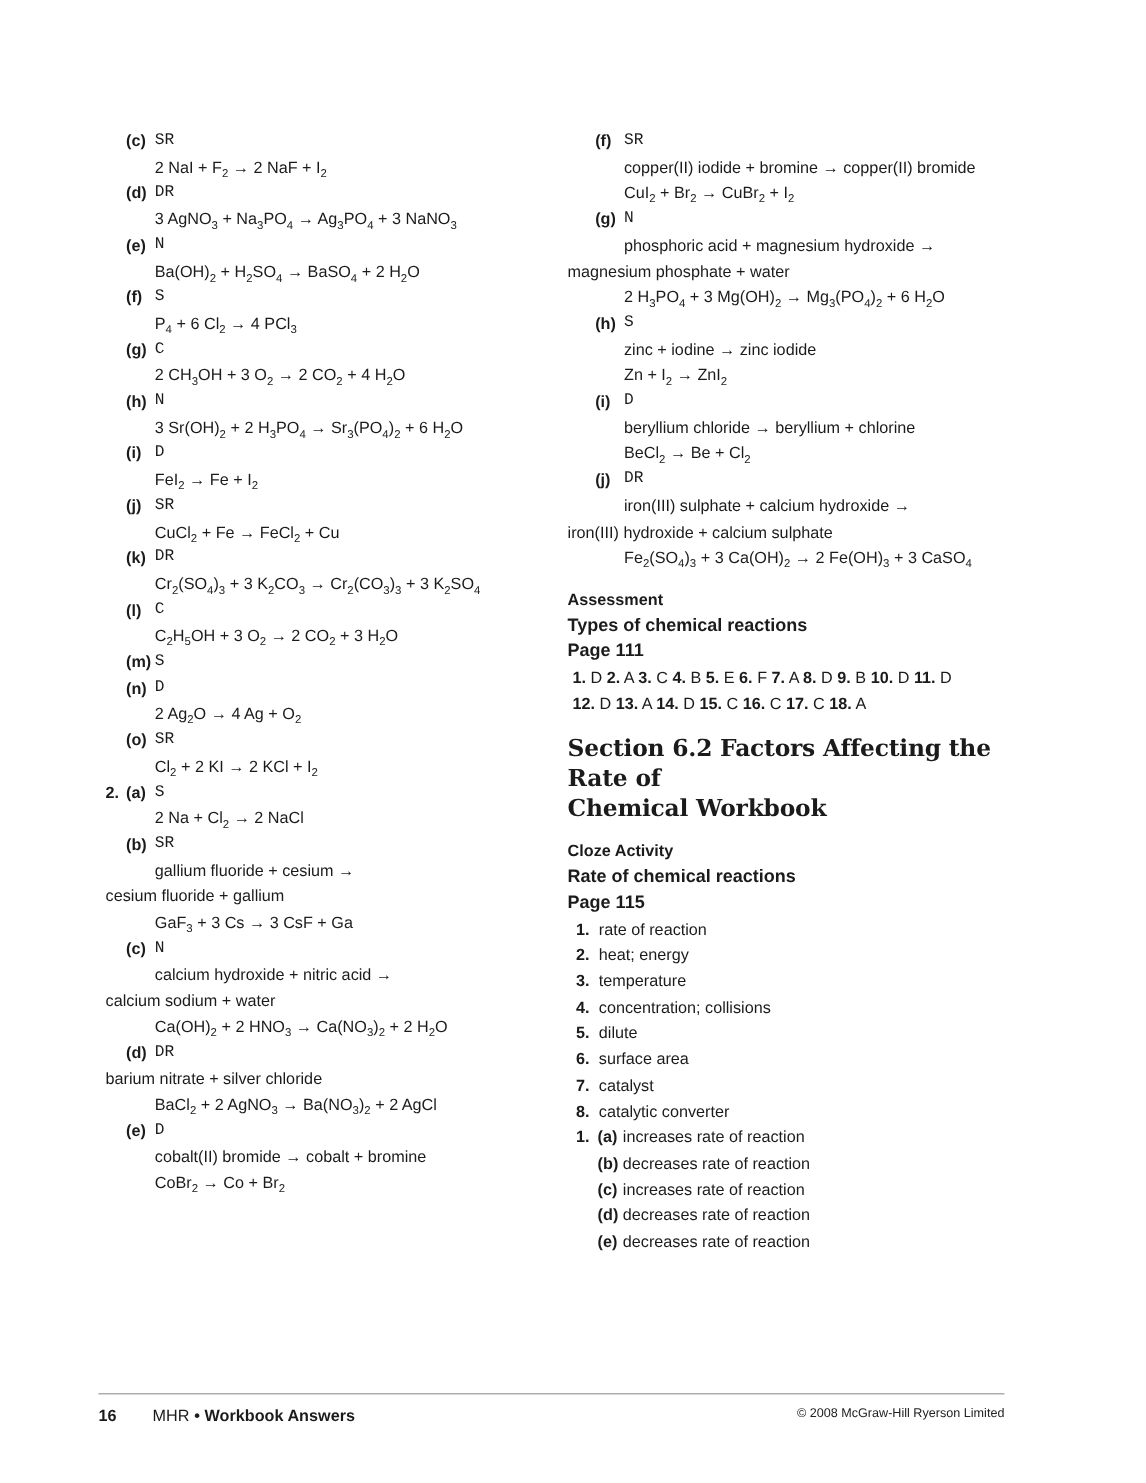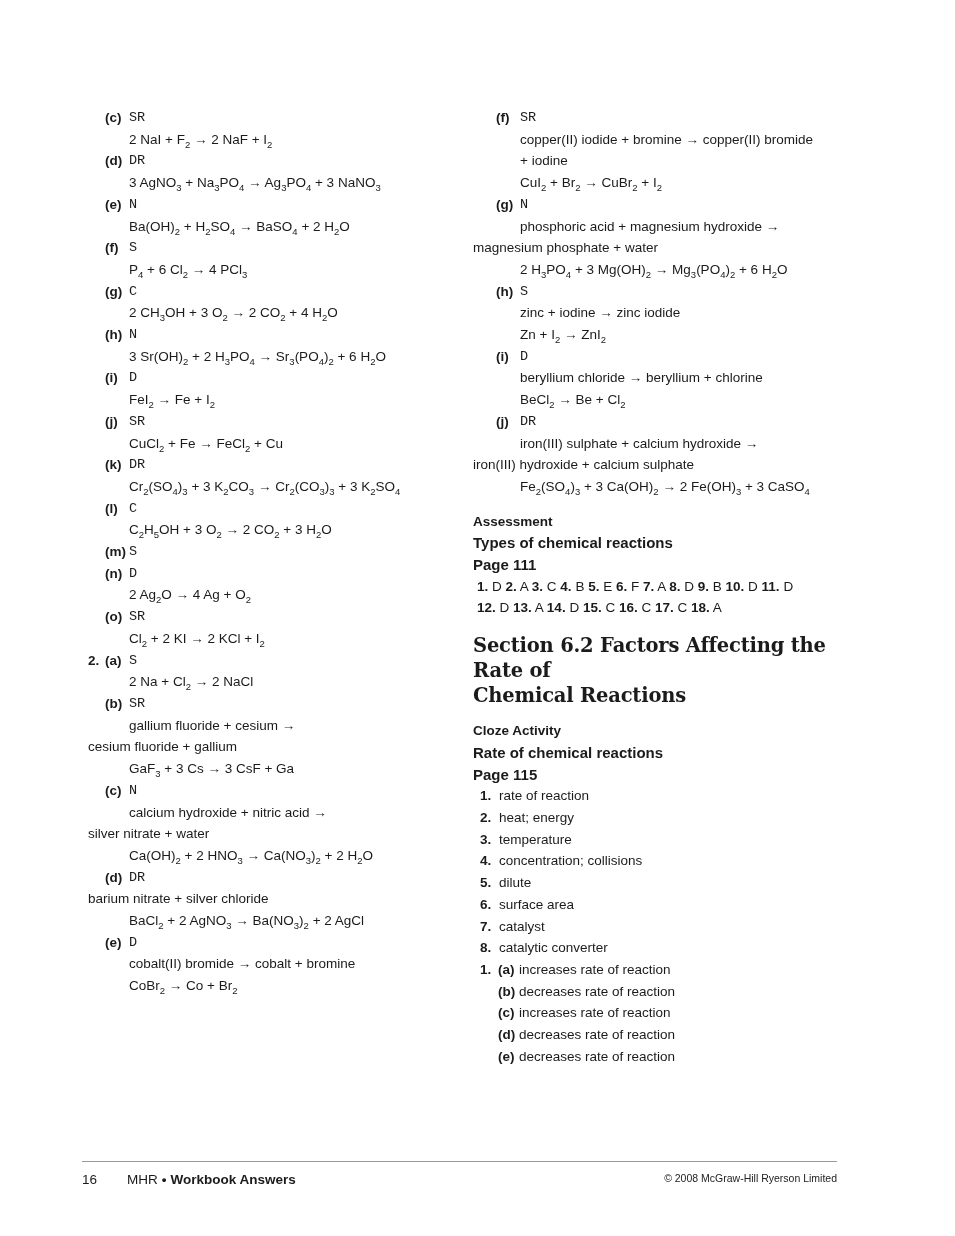--- a/index.html
+++ b/index.html
@@ -35,21 +35,21 @@
   .disp-head + .hblock{margin-top:12px;}
 
   .numlist-item{display:flex;padding-left:7px;}
   .numlist-item .n{width:19px;flex:0 0 auto;font-weight:bold;}
   .letlist-item{display:flex;padding-left:7px;}
   .letlist-item .cn{width:18px;flex:0 0 auto;font-weight:bold;}
   .letlist-item .cl{width:21px;flex:0 0 auto;font-weight:bold;}
 
   .footrule{position:absolute;left:82px;top:1161px;width:755px;border-top:1px solid #9a9a9a;}
   .footline{position:absolute;left:82px;top:1170px;font-size:13.5px;line-height:20px;}
-  .footline .fp{font-weight:normal;margin-right:30px;}
+  .footline .fp{font-weight:bold;margin-right:30px;}
   .footline .imprint{font-weight:normal;}
   .footline .bullet{font-weight:bold;margin:0 4px;}
   .footline .btitle{font-weight:bold;}
   .copyright{position:absolute;right:118px;top:1172px;font-size:10.5px;color:#222;}
 </style>
 </head>
 <body>
 
 <div class="page">
   <div id="col-left" class="col col-l">
@@ -160,21 +160,21 @@
           <div class="ln">gallium fluoride + cesium →</div>
           <div class="ln r">cesium fluoride + gallium</div>
           <div class="ln">GaF<sub>3</sub> + 3 Cs → 3 CsF + Ga</div>
         </div>
         <div class="entry">
           <div class="lblline">
             <span class="lbl">(c)</span>
             <span class="cls">N</span>
           </div>
           <div class="ln">calcium hydroxide + nitric acid →</div>
-          <div class="ln r">silver nitrate + water</div>
+          <div class="ln r">calcium sodium + water</div>
           <div class="ln">Ca(OH)<sub>2</sub> + 2 HNO<sub>3</sub> → Ca(NO<sub>3</sub>)<sub>2</sub> + 2 H<sub>2</sub>O</div>
         </div>
         <div class="entry">
           <div class="lblline">
             <span class="lbl">(d)</span>
             <span class="cls">DR</span>
           </div>
           <div class="ln r">barium nitrate + silver chloride</div>
           <div class="ln">BaCl<sub>2</sub> + 2 AgNO<sub>3</sub> → Ba(NO<sub>3</sub>)<sub>2</sub> + 2 AgCl</div>
         </div>
@@ -189,21 +189,20 @@
       </div>
     </div>
   <div id="col-right" class="col col-r">
       <div class="entries">
         <div class="entry">
           <div class="lblline">
             <span class="lbl">(f)</span>
             <span class="cls">SR</span>
           </div>
           <div class="ln">copper(II) iodide + bromine → copper(II) bromide</div>
-          <div class="ln">+ iodine</div>
           <div class="ln">CuI<sub>2</sub> + Br<sub>2</sub> → CuBr<sub>2</sub> + I<sub>2</sub></div>
         </div>
         <div class="entry">
           <div class="lblline">
             <span class="lbl">(g)</span>
             <span class="cls">N</span>
           </div>
           <div class="ln">phosphoric acid + magnesium hydroxide →</div>
           <div class="ln r">magnesium phosphate + water</div>
           <div class="ln">2 H<sub>3</sub>PO<sub>4</sub> + 3 Mg(OH)<sub>2</sub> → Mg<sub>3</sub>(PO<sub>4</sub>)<sub>2</sub> + 6 H<sub>2</sub>O</div>
@@ -238,21 +237,21 @@
         <div class="h-type">Assessment</div>
         <div class="h-title">Types of chemical reactions</div>
         <div class="h-title">Page 111</div>
       </div>
       <div class="ansrows">
         <div class="ans-row"><b>1.</b> D <b>2.</b> A <b>3.</b> C <b>4.</b> B <b>5.</b> E <b>6.</b> F <b>7.</b> A <b>8.</b> D <b>9.</b> B <b>10.</b> D <b>11.</b> D</div>
         <div class="ans-row"><b>12.</b> D <b>13.</b> A <b>14.</b> D <b>15.</b> C <b>16.</b> C <b>17.</b> C <b>18.</b> A</div>
       </div>
       <h2 class="disp-head">
         <div>Section 6.2 Factors Affecting the Rate of</div>
-        <div>Chemical Reactions</div>
+        <div>Chemical Workbook</div>
       </h2>
       <div class="hblock">
         <div class="h-type">Cloze Activity</div>
         <div class="h-title">Rate of chemical reactions</div>
         <div class="h-title">Page 115</div>
       </div>
       <div class="numlist">
         <div class="numlist-item">
           <b class="n">1.</b>
           <span>rate of reaction</span>

